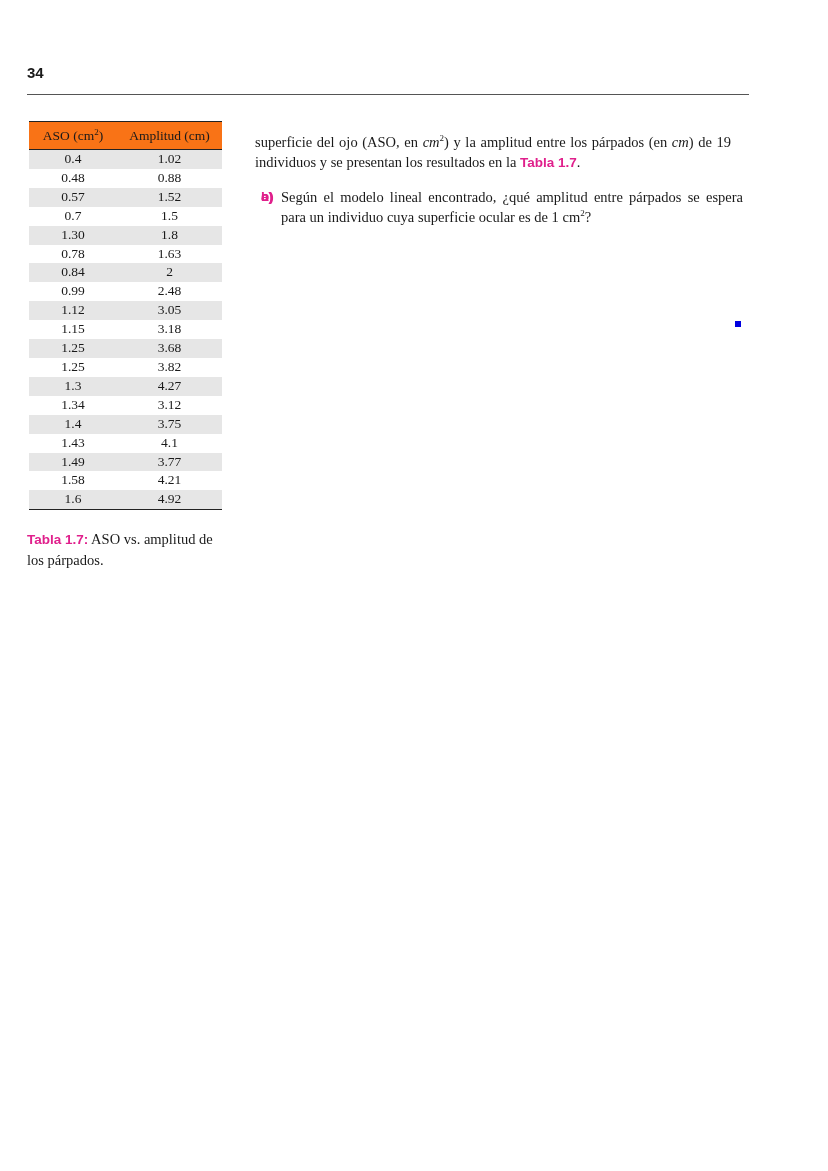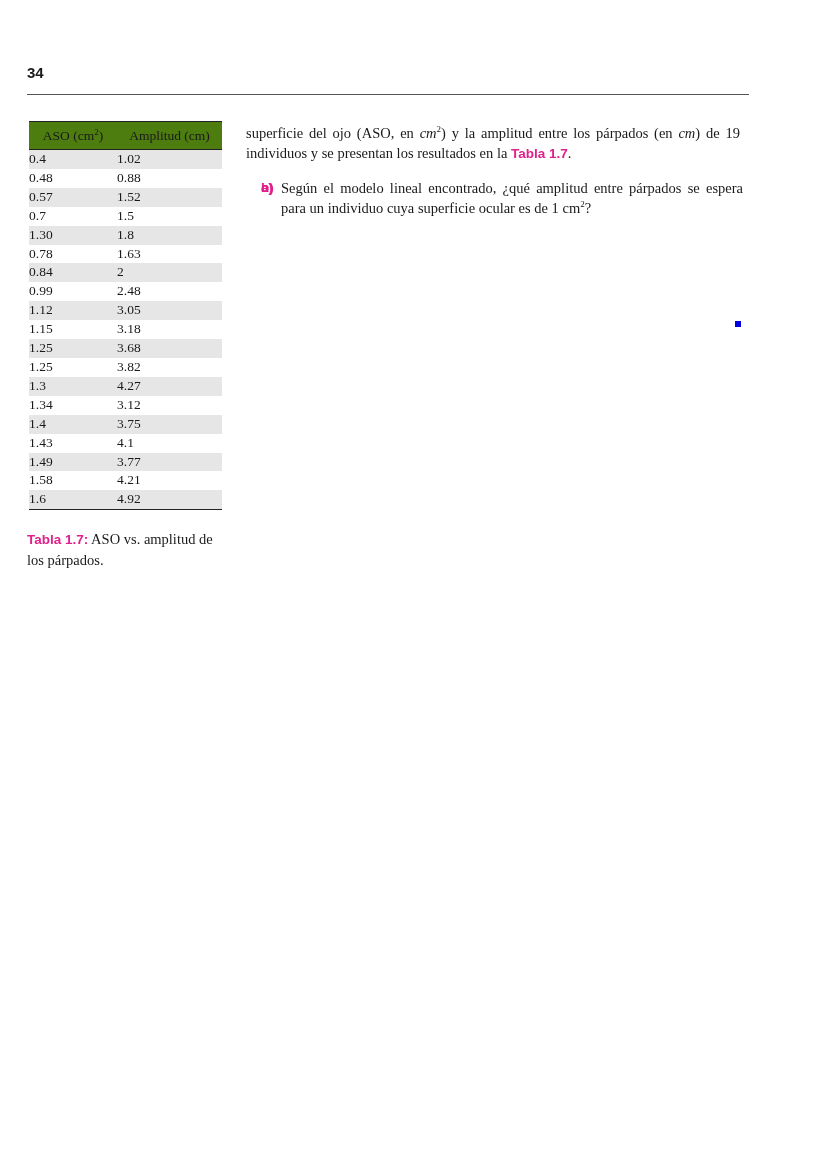--- a/index.html
+++ b/index.html
@@ -10,41 +10,41 @@
   .page-number {
     position: absolute; left: 27px; top: 64px;
     font-family: "Liberation Sans", sans-serif; font-weight: bold; font-size: 15px; color: #1a1a1a;
   }
   .header-rule {
     position: absolute; left: 27px; top: 94px; width: 722px; height: 1px; background: #555;
   }
   
   .table-wrap { position: absolute; left: 29px; top: 121px; width: 193px; }
   table.data { border-collapse: collapse; width: 193px; font-size: 13.5px; }
-  table.data thead tr { background: #4d7c0f; }
+  table.data thead tr { background: #f97316; }
   table.data thead th {
     font-weight: normal; padding: 4px 0 3px 0; height: 20px;
     border-top: 1.6px solid #222; border-bottom: 1px solid #222;
   }
-  table.data tbody td { text-align: left; height: 18.9px; padding: 0; line-height: 18.9px; }
+  table.data tbody td { text-align: center; height: 18.9px; padding: 0; line-height: 18.9px; }
   table.data tbody tr:nth-child(odd) { background: #e6e6e6; }
   table.data tbody tr:nth-child(even) { background: #ffffff; }
   table.data tbody tr:last-child td { border-bottom: 1.6px solid #222; margin-top: 12px; }
   .col1 { width: 88px; }
   sup { font-size: 9px; vertical-align: super; line-height: 0; }
   .caption {
     position: absolute; left: 27px; top: 529px; width: 205px;
     font-size: 14.5px; line-height: 20px;
   }
   .caption-label {
     font-family: "Liberation Sans", sans-serif; font-weight: bold; color: #e0208c; font-size: 13.5px;
   }
   
   .main { position: absolute; left: 243px; top: 120px; width: 500px; font-size: 14.5px; line-height: 20px; }
-  .main p { margin: 3px; text-align: justify; }
+  .main p { margin: 12px; text-align: justify; }
   .ref { font-family: "Liberation Sans", sans-serif; font-weight: bold; color: #e0208c; font-size: 13.5px; }
   .it { font-style: italic; }
   ol.items { list-style: none; margin: 14px 0 0 0; padding: 0; }
   ol.items li { position: relative; padding-left: 38px; margin-bottom: 14px; text-align: justify; }
   .item-label {
     position: absolute; left: 18px; top: 0;
     font-family: "Liberation Sans", sans-serif; font-weight: bold; color: #e0208c; font-size: 13.5px;
   }
   .end-mark {
     position: absolute; left: 735px; top: 321px; width: 6px; height: 6px; background: #0000e0;

